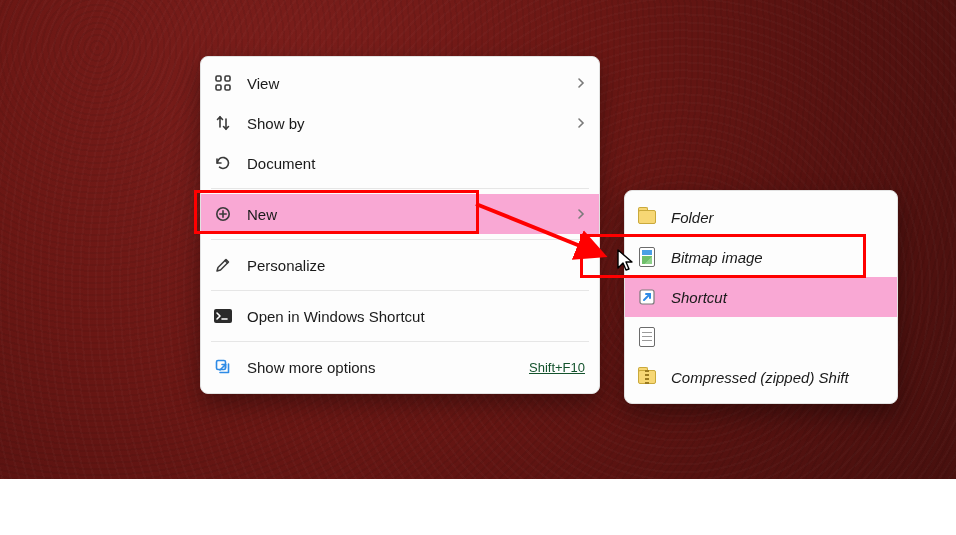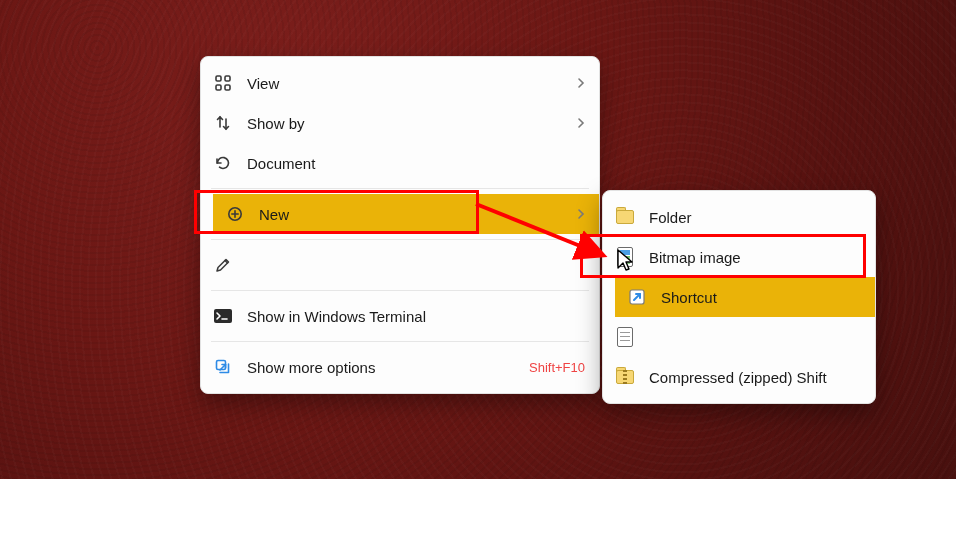--- a/index.html
+++ b/index.html
@@ -38,55 +38,56 @@
     box-shadow: 0 10px 24px rgba(0,0,0,0.35);
     padding: 6px 0;
     box-sizing: border-box;
   }
   #main-menu {
     left: 200px;
     top: 56px;
     width: 400px;
   }
   #sub-menu {
-    left: 602px;
+    left: 624px;
     top: 190px;
     width: 274px;
+    font-style: italic;
   }
 
   .item {
     display: flex;
     align-items: center;
     height: 40px;
     padding: 0 14px 0 12px;
     gap: 14px;
     position: relative;
     box-sizing: border-box;
   }
   .item.hover {
-    background: #eab308;
-    margin-left: 12px;
+    background: #f9a8d4;
   }
   .icon {
     width: 20px;
     height: 20px;
     flex: 0 0 20px;
     display: flex;
     align-items: center;
     justify-content: center;
   }
   .label {
     flex: 1 1 auto;
     white-space: nowrap;
   }
   .accel {
-    color: #ef4444;
+    color: #14532d;
     font-size: 13px;
     margin-left: auto;
     padding-left: 10px;
+    text-decoration: underline;
   }
   .chev {
     color: #6b6b6b;
     width: 14px;
     text-align: right;
   }
   .sep {
     height: 1px;
     background: #e6e6e6;
     margin: 5px 10px;
@@ -242,33 +243,34 @@
     <div class="sep"></div>
 
 
     <div class="item">
       <span class="icon">
         <svg width="18" height="18" viewBox="0 0 18 18" fill="none" stroke="#3a3a3a" stroke-width="1.5" stroke-linecap="round" stroke-linejoin="round">
           <path d="M3 15l1-3.5L12 3.5l2.5 2.5L6.5 14 3 15z"></path>
             <path d="M11 4.5l2.5 2.5"></path>
         </svg>
       </span>
+      <span class="label">Personalize</span>
     </div>
 
     <div class="sep"></div>
 
     <div class="item">
       <span class="icon">
         <svg width="20" height="16" viewBox="0 0 20 16">
           <rect x="1" y="1" width="18" height="14" rx="2" fill="#2b2b2b"></rect>
           <path d="M4 5l3 3-3 3" stroke="#ffffff" stroke-width="1.6" fill="none" stroke-linecap="round" stroke-linejoin="round"></path>
           <path d="M9 11h5" stroke="#ffffff" stroke-width="1.6" stroke-linecap="round"></path>
         </svg>
       </span>
-      <span class="label">Show in Windows Terminal</span>
+      <span class="label">Open in Windows Shortcut</span>
     </div>
 
     <div class="sep"></div>
 
     <div class="item">
       <span class="icon">
         <svg width="18" height="18" viewBox="0 0 18 18" fill="none" stroke="#2e8be6" stroke-width="1.6" stroke-linecap="round" stroke-linejoin="round">
           <rect x="2.5" y="2.5" width="9" height="9" rx="1.5"></rect>
           <path d="M6 14.5h8.5V6"></path>
           <path d="M11.5 6.5L6 12"></path>

